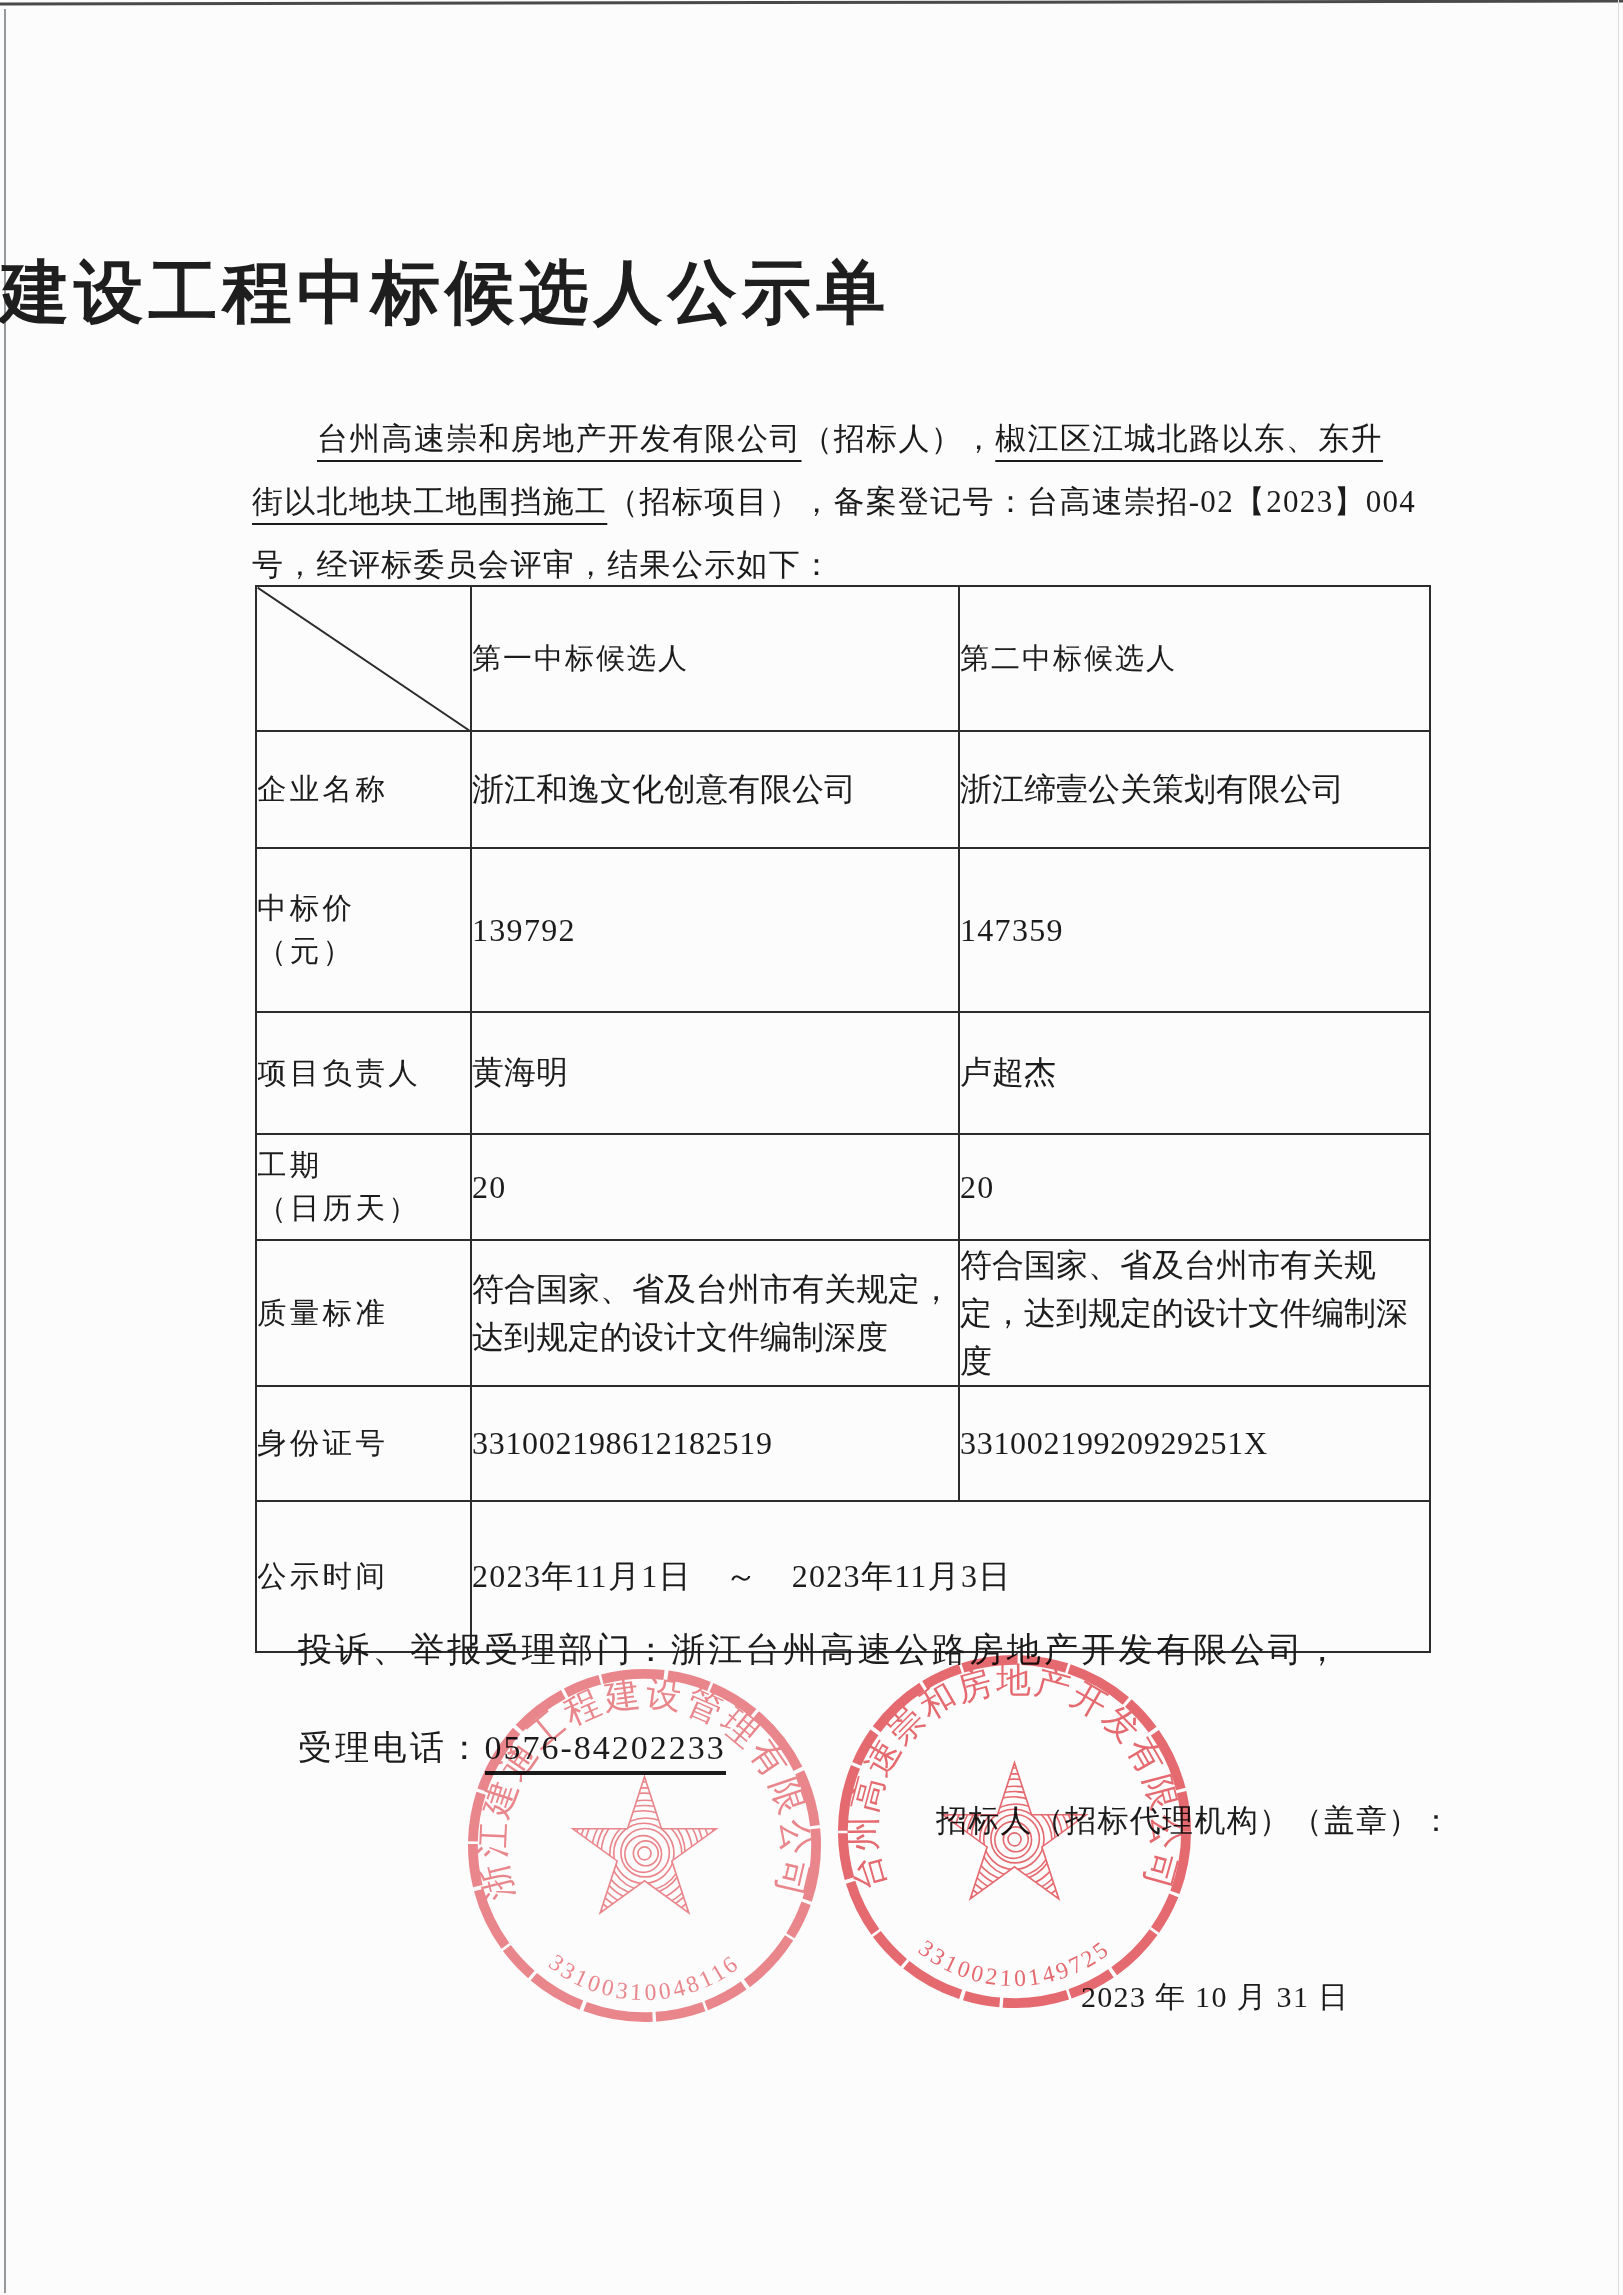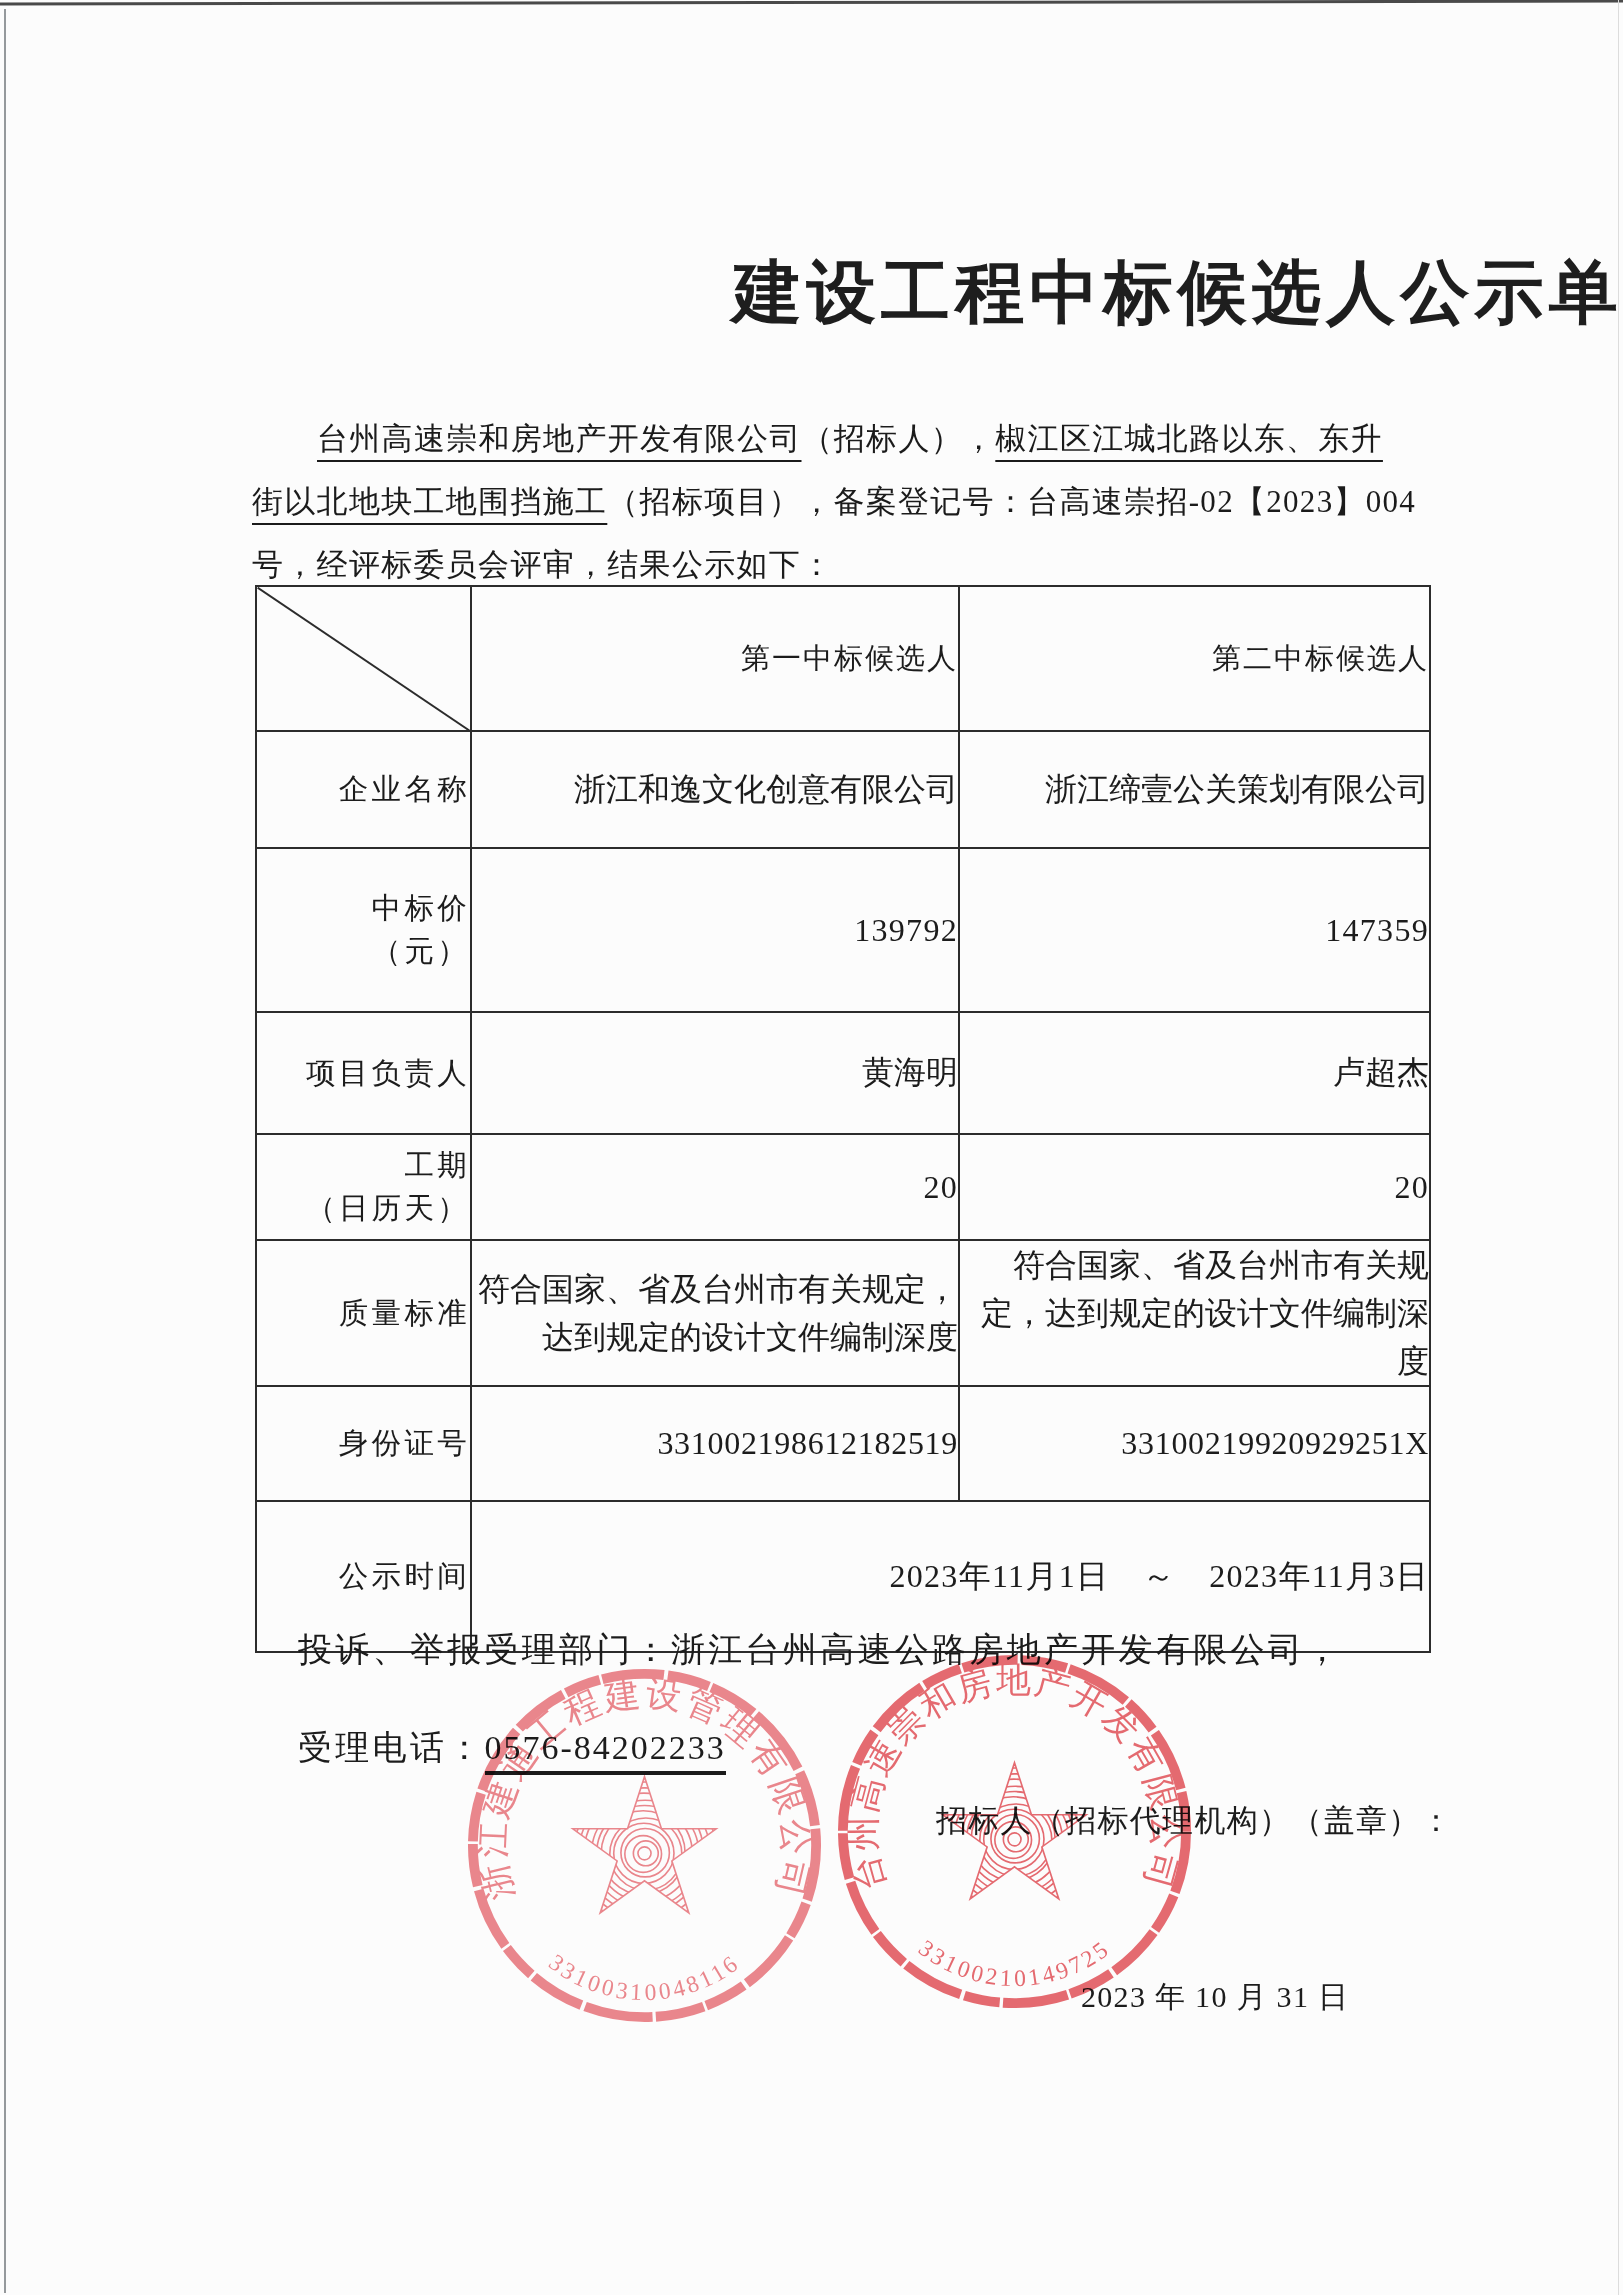--- a/index.html
+++ b/index.html
@@ -2,29 +2,29 @@
 <html style="font-size:10.5px"><head>
 <meta charset="utf-8">
 <style>
   html,body{margin:0;padding:0;}
   body{width:1623px;height:2295px;background:#ffffff;}
   .page{position:relative;width:1623px;height:2295px;background:#fcfcfc;overflow:hidden;
         font-family:"Liberation Serif","DejaVu Serif",serif;color:#1c1c1c;}
   .edge-top{position:absolute;top:1.3px;left:0;width:1623px;height:3.3px;background:#4a4a4a;transform:rotate(-0.1deg);}
   .edge-left{position:absolute;top:9.2px;left:3.9px;width:2.6px;height:2284px;background:#95999c;}
   .edge-right{position:absolute;top:0;right:3.9px;width:1.3px;height:2295px;background:#dcdcdc;}
-  .title{position:absolute;top:247px;left:0;width:100%;text-align:right;
+  .title{position:absolute;top:247px;left:0;width:100%;text-align:left;
          font-family:"Liberation Sans","DejaVu Sans",sans-serif;font-weight:900;
          font-size:69px;letter-spacing:5.2px;color:#1e1e1e;}
   .intro{position:absolute;left:252px;top:407px;width:1172px;font-size:31px;letter-spacing:1.3px;color:#1b1b1b;}
   .iline{height:63px;line-height:63px;white-space:nowrap;}
   .il1{text-indent:65px;}
   .ul{text-decoration:underline;text-underline-offset:10.5px;text-decoration-thickness:2px;}
   table.bid{position:absolute;left:255px;top:585px;width:1173px;border-collapse:collapse;table-layout:fixed;}
-  table.bid td,table.bid th{border:2.6px solid #2c2c2c;text-align:right;vertical-align:middle;
+  table.bid td,table.bid th{border:2.6px solid #2c2c2c;text-align:left;vertical-align:middle;
          font-weight:normal;color:#1c1c1c;padding:0;overflow:hidden;}
   table.bid th{font-size:29.5px;letter-spacing:3.3px;white-space:pre-line;line-height:1.45;border-radius:24px;}
   table.bid td{font-size:32px;}
   tr.r0{height:145px;} tr.r1{height:117px;} tr.r2{height:164px;margin-left:44px;} tr.r3{height:122px;padding-left:28px;}
   tr.r4{height:106px;} tr.r5{height:135px;} tr.r6{height:115px;} tr.r7{height:151px;}
   tr.r0 td{font-size:29px;letter-spacing:2px;}
   td.diagcell{position:relative;padding:0;}
   td.diagcell svg{position:absolute;inset:0;display:block;}
   td.qual{font-size:30px;line-height:1.5;padding:0 27.5px;}
   td.idnum{font-size:31px;letter-spacing:0.7px;}

